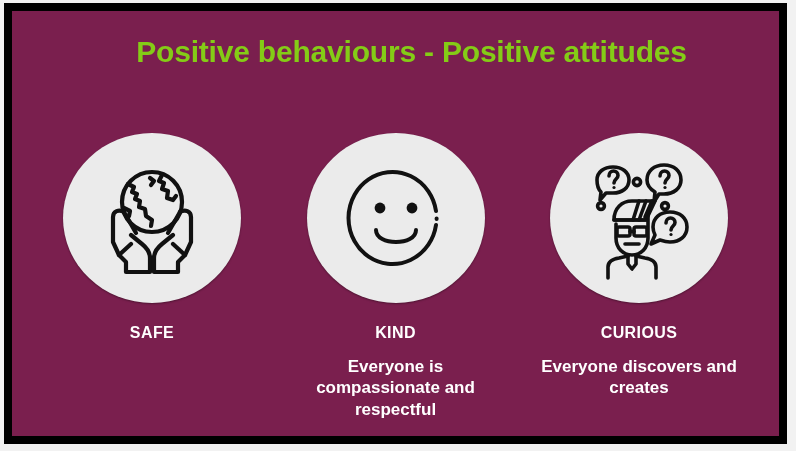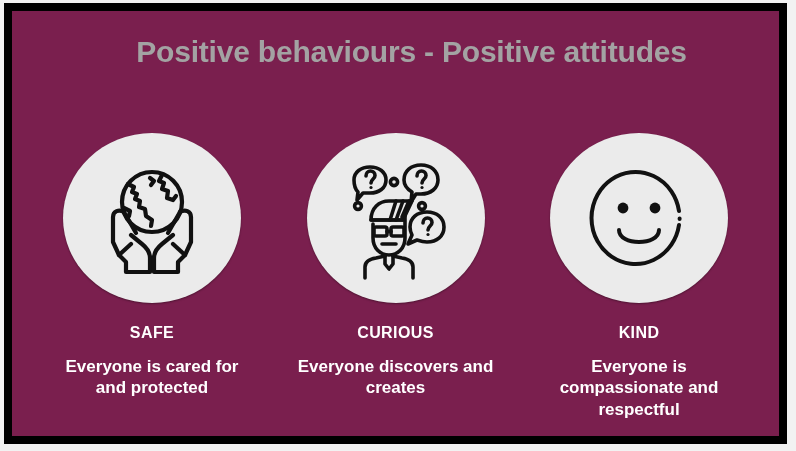--- a/index.html
+++ b/index.html
@@ -42,21 +42,21 @@
     background: #7a1f4e;
     overflow: hidden;
   }
 
   #slide-title {
     position: absolute;
     left: 0;
     right: 0;
     top: 24px;
     text-align: center;
-    color: #a3a3a3;
+    color: #84cc16;
     font-family: "Liberation Sans", sans-serif;
     font-weight: bold;
     font-size: 30px;
     letter-spacing: -0.2px;
     white-space: nowrap;
     line-height: 1.1;
     padding-left: 32px;
   }
 
   #columns {
@@ -149,21 +149,39 @@
                 <path d="M31 101 L43 90"></path>
 
                 <path d="M92 58 C97 55 103 57 103 63 L103 88 L97 101 L90 108 L90 118 L66 118 L66 104
                          C66 98 69 94 74 90 L85 81"></path>
                 <path d="M92 58 L84 72 L80 79"></path>
                 <path d="M97 101 L85 90"></path>
               </svg>
             </span>
           </div>
           <div class="value-name">SAFE</div>
-          <div class="value-desc">Everyone is cared for and protected</div>
+        </div>
+
+        <div class="value-column col-kind">
+          <div class="icon-circle">
+            <span>
+              <svg width="128" height="128" viewBox="0 0 128 128" fill="none" stroke="#111111" stroke-width="4" stroke-linecap="round" stroke-linejoin="round">
+
+                <path d="M104 57 A44 46 0 1 0 104 71"></path>
+                <path d="M104.6 64.5 l0 0.5"></path>
+
+                <circle cx="48" cy="54" r="5.4" fill="#111111" stroke="none"></circle>
+                <circle cx="80" cy="54" r="5.4" fill="#111111" stroke="none"></circle>
+
+                <path d="M44 76 C44 92 84 92 84 76"></path>
+              </svg>
+            </span>
+          </div>
+          <div class="value-name">KIND</div>
+          <div class="value-desc">Everyone is compassionate and respectful</div>
         </div>
 
         <div class="value-column col-curious">
           <div class="icon-circle">
             <span>
               <svg width="128" height="128" viewBox="0 0 128 128" fill="none" stroke="#111111" stroke-width="3.6" stroke-linecap="round" stroke-linejoin="round">
 
                 <path d="M22 26 C22 18 29 13 38 13 C47 13 54 18 54 26 C54 34 47 39 38 39 L31 39
                          L25 46 L26 38 C23 35 22 31 22 26 Z"></path>
                 <path d="M34 22 C34 19 36 17 38.5 17 C41 17 43 19 43 21.5 C43 25 39 25 39 29"></path>
@@ -200,35 +218,16 @@
                 <path d="M53 101 L53 110 L57 115 L61 110 L61 101"></path>
                 <path d="M33 124 L33 113 C33 108 38 105 44 104 L53 102"></path>
                 <path d="M81 124 L81 113 C81 108 76 105 70 104 L61 102"></path>
               </svg>
             </span>
           </div>
           <div class="value-name">CURIOUS</div>
           <div class="value-desc">Everyone discovers and creates</div>
         </div>
 
-        <div class="value-column col-kind">
-          <div class="icon-circle">
-            <span>
-              <svg width="128" height="128" viewBox="0 0 128 128" fill="none" stroke="#111111" stroke-width="4" stroke-linecap="round" stroke-linejoin="round">
-
-                <path d="M104 57 A44 46 0 1 0 104 71"></path>
-                <path d="M104.6 64.5 l0 0.5"></path>
-
-                <circle cx="48" cy="54" r="5.4" fill="#111111" stroke="none"></circle>
-                <circle cx="80" cy="54" r="5.4" fill="#111111" stroke="none"></circle>
-
-                <path d="M44 76 C44 92 84 92 84 76"></path>
-              </svg>
-            </span>
-          </div>
-          <div class="value-name">KIND</div>
-          <div class="value-desc">Everyone is compassionate and respectful</div>
-        </div>
-
       </div>
     </div>
   </div>
 </div>
 
 </body></html>

